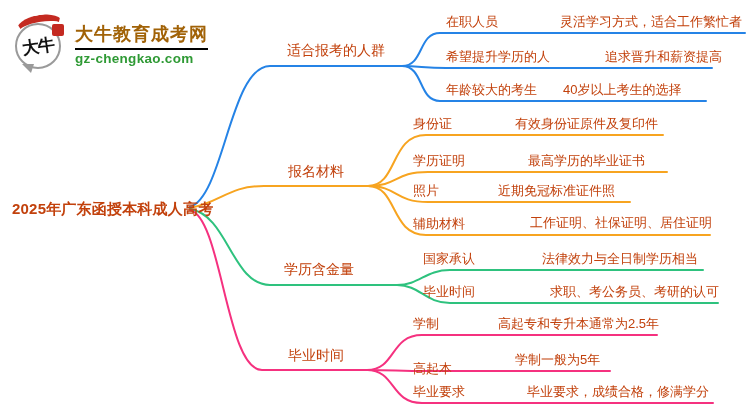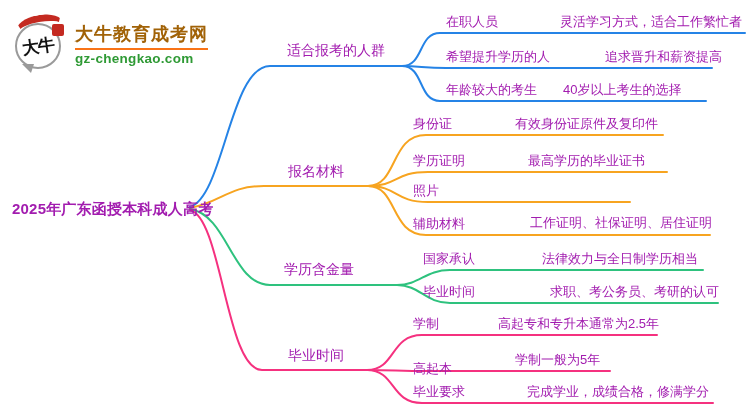--- a/index.html
+++ b/index.html
@@ -1,21 +1,21 @@
 <!DOCTYPE html>
 <html><head>
 <meta charset="utf-8">
 <style>
   html,body{margin:0;padding:0;background:#fff;}
   .stage{
     position:relative;width:750px;height:410px;background:#ffffff;overflow:hidden;
     font-family:"Liberation Sans","DejaVu Sans",sans-serif;color:#333;
   }
   .stage svg{position:absolute;left:0;top:0;}
-  .txt{position:absolute;white-space:nowrap;line-height:1.2;color:#a21caf;}
+  .txt{position:absolute;white-space:nowrap;line-height:1.2;color:#c2410c;}
   .root-title{font-size:15px;font-weight:600;letter-spacing:.2px;}
   .branch-label{font-size:14px;font-weight:500;}
   .node-label{font-size:13px;}
   .node-desc{font-size:13px;}
   
   .logo{position:absolute;left:14px;top:16px;display:flex;align-items:center;gap:9px;}
   .logo-mark{position:relative;width:52px;height:56px;}
   .logo-bubble{
     position:absolute;left:1px;top:7px;width:42px;height:42px;border-radius:50%;
     border:2px solid #9a9a9a;background:#fff;display:flex;align-items:center;justify-content:center;
@@ -23,21 +23,21 @@
   .logo-bubble span{font-family:"Liberation Serif","DejaVu Serif",serif;font-weight:700;
     font-size:17px;color:#111;transform:rotate(-8deg);letter-spacing:-1px;}
   .logo-tail{position:absolute;left:8px;top:48px;width:0;height:0;
     border-left:9px solid transparent;border-right:3px solid transparent;border-top:9px solid #9a9a9a;}
   .logo-arc{position:absolute;left:2px;top:-1px;width:42px;height:18px;border-radius:50%;
     border-top:7px solid #c42a21;border-left:3px solid transparent;border-right:3px solid transparent;
     transform:rotate(-10deg);}
   .logo-seal{position:absolute;right:2px;top:8px;width:12px;height:12px;background:#c42a21;border-radius:2px;}
   .logo-text{display:flex;flex-direction:column;}
   .logo-title{font-size:18px;font-weight:700;letter-spacing:1px;}
-  .logo-url{font-size:13.5px;font-weight:700;border-top:2px solid #f97316;margin-top:2px;padding-top:1px;letter-spacing:.3px;}
+  .logo-url{font-size:13.5px;font-weight:700;border-top:2px solid #000000;margin-top:2px;padding-top:1px;letter-spacing:.3px;}
 </style>
 </head>
 <body>
 
 <div class="stage">
 
   <svg width="750" height="410" viewBox="0 0 750 410">
     <g fill="none" stroke-width="2" stroke-linecap="round" style="stroke: rgb(37, 131, 230);">
       <path d="M190,207 C224,196 230,66 270,66 L402,66"></path>
       <path d="M402,66 C424,66 418,33 440,33 L745,33"></path>
@@ -88,30 +88,31 @@
   <div class="txt node-label" style="left:446px;top:82px;">年龄较大的考生</div>
   <div class="txt node-desc" style="left:605px;top:49px;">追求晋升和薪资提高</div>
   <div class="txt node-desc" style="left:563px;top:82px;">40岁以上考生的选择</div>
 
   <div class="txt branch-label" style="left:288px;top:163px;">报名材料</div>
   <div class="txt node-label" style="left:413px;top:116px;">身份证</div>
   <div class="txt node-desc" style="left:515px;top:116px;">有效身份证原件及复印件</div>
   <div class="txt node-label" style="left:413px;top:153px;">学历证明</div>
   <div class="txt node-desc" style="left:528px;top:153px;">最高学历的毕业证书</div>
   <div class="txt node-label" style="left:413px;top:183px;">照片</div>
+  <div class="txt node-desc" style="left:498px;top:183px;">近期免冠标准证件照</div>
   <div class="txt node-label" style="left:413px;top:216px;">辅助材料</div>
   <div class="txt node-desc" style="left:530px;top:216px;font-family:Liberation Mono, monospace;">工作证明、社保证明、居住证明</div>
 
   <div class="txt branch-label" style="left:284px;top:261px;">学历含金量</div>
   <div class="txt node-label" style="left:423px;top:251px;">国家承认</div>
   <div class="txt node-desc" style="left:542px;top:251px;">法律效力与全日制学历相当</div>
   <div class="txt node-label" style="left:423px;top:284px;">毕业时间</div>
   <div class="txt node-desc" style="left:550px;top:284px;">求职、考公务员、考研的认可</div>
 
   <div class="txt branch-label" style="left:288px;top:347px;">毕业时间</div>
   <div class="txt node-label" style="left:413px;top:316px;">学制</div>
   <div class="txt node-desc" style="left:498px;top:316px;">高起专和专升本通常为2.5年</div>
   <div class="txt node-label" style="left:413px;top:352px;margin-top:9px;">高起本</div>
   <div class="txt node-desc" style="left:515px;top:352px;">学制一般为5年</div>
   <div class="txt node-label" style="left:413px;top:384px;">毕业要求</div>
-  <div class="txt node-desc" style="left:527px;top:384px;">完成学业，成绩合格，修满学分</div>
+  <div class="txt node-desc" style="left:527px;top:384px;">毕业要求，成绩合格，修满学分</div>
 
 </div>
 
 </body></html>

